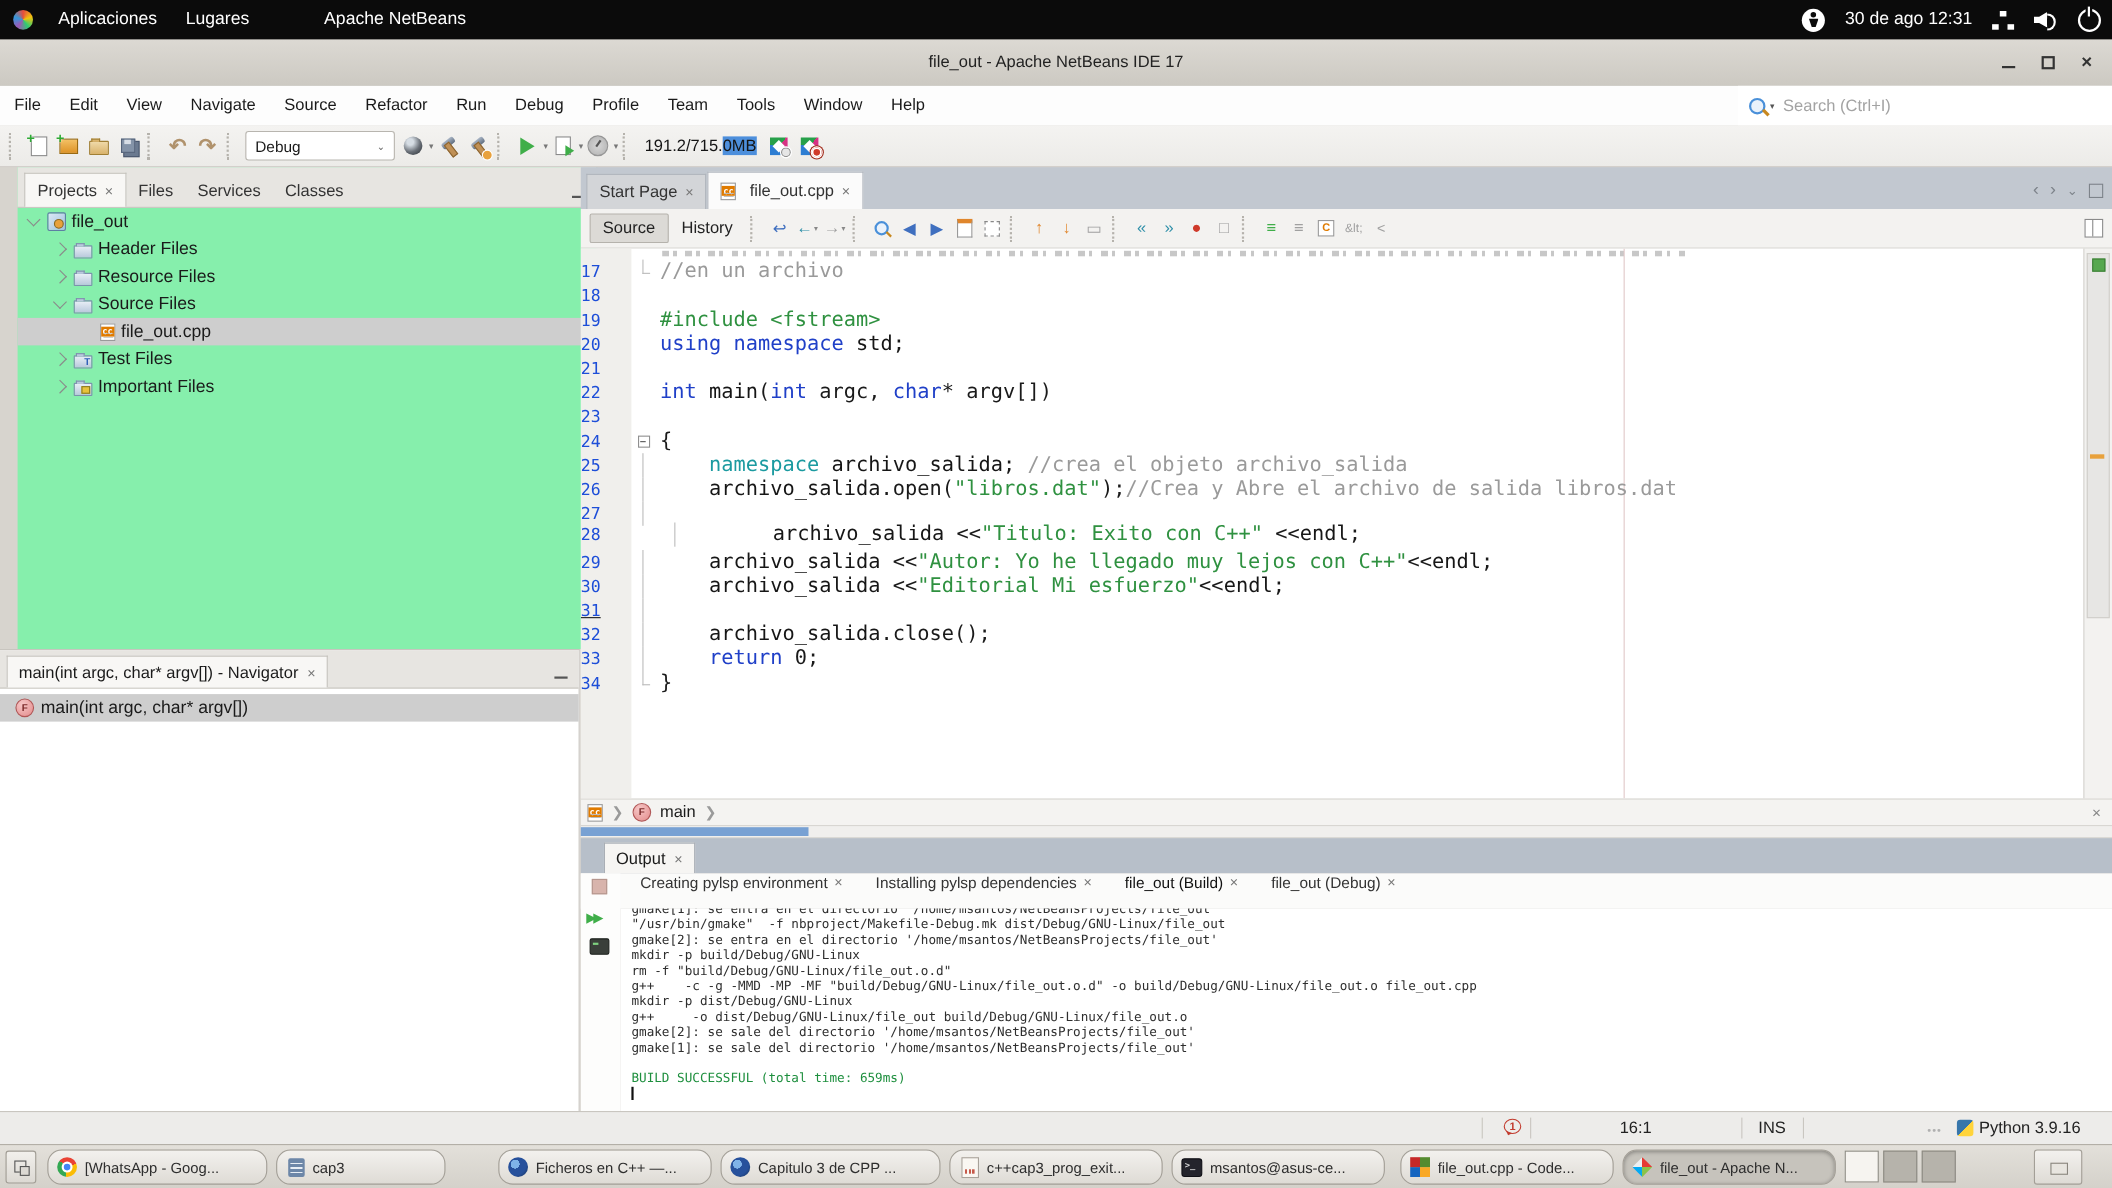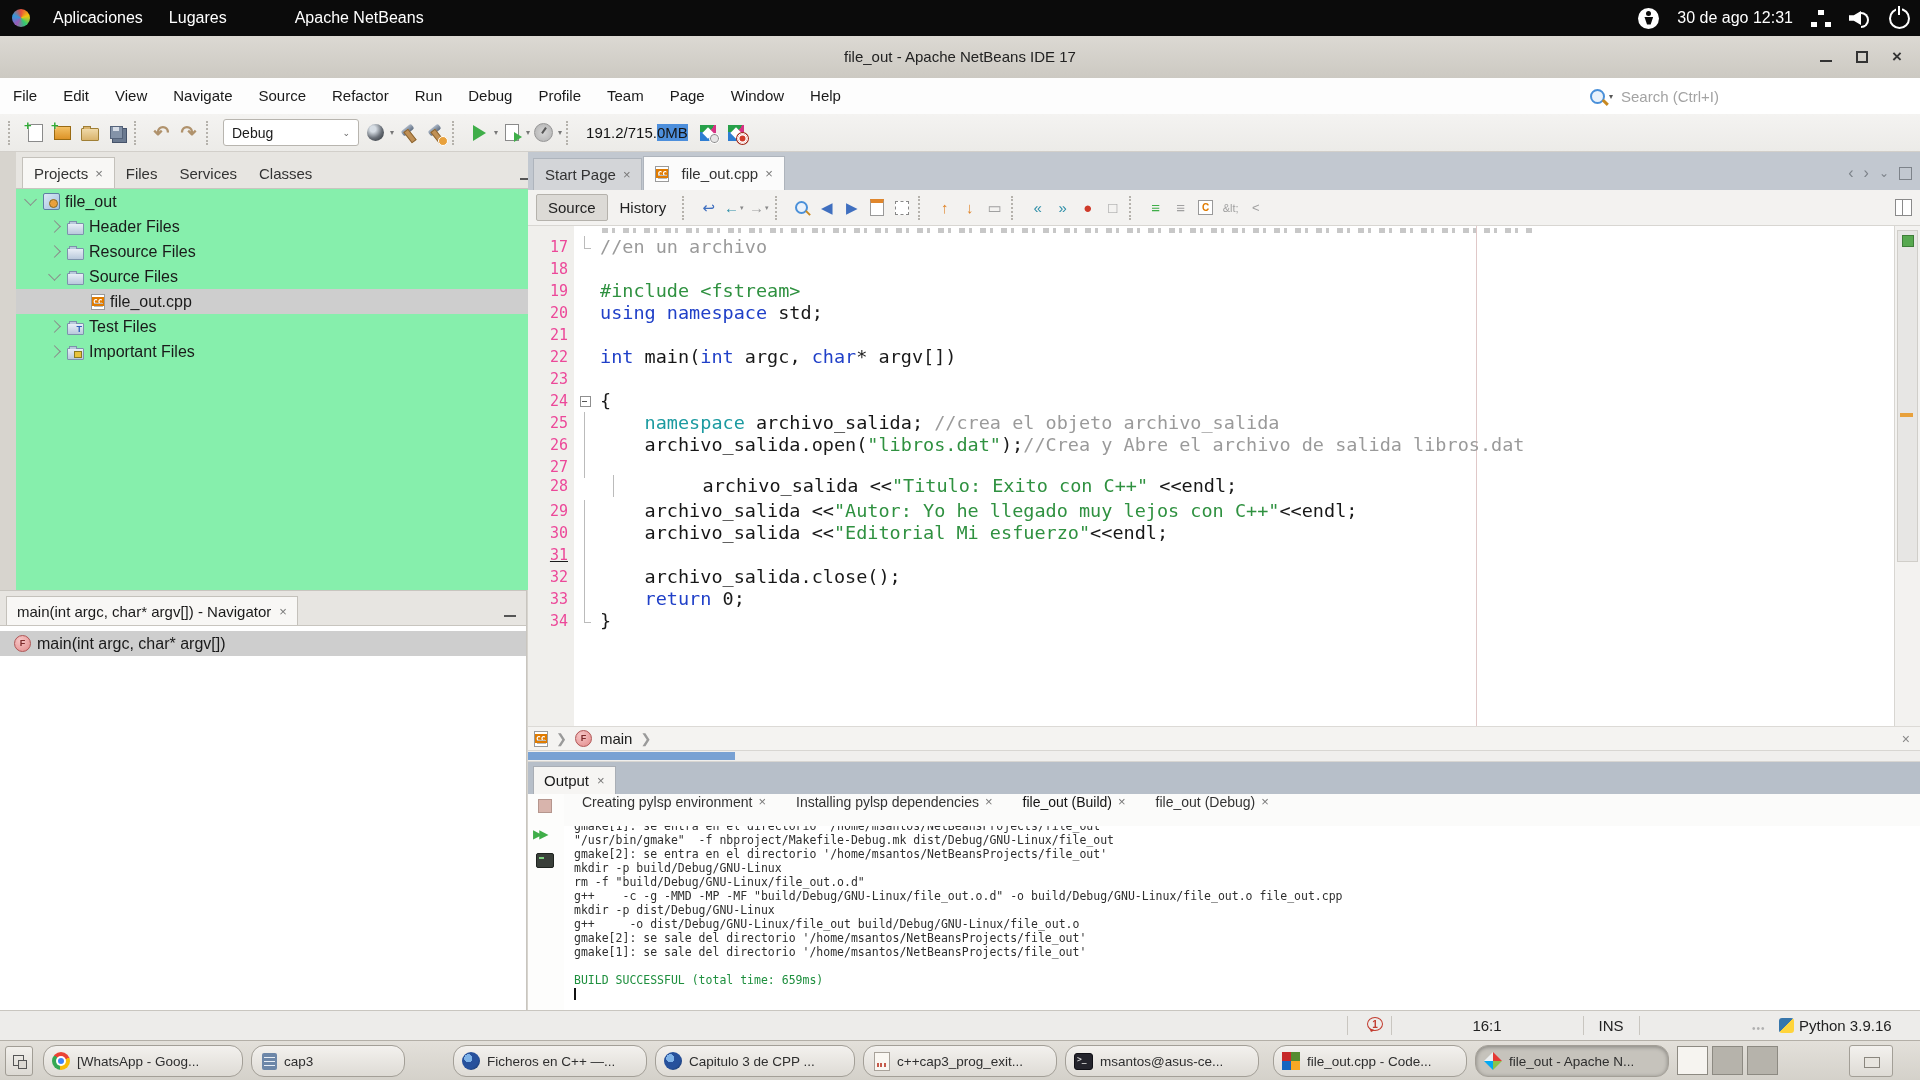--- a/index.html
+++ b/index.html
@@ -133,40 +133,40 @@
   .dashbox{width:12px;height:12px;border:1px dashed #888;background:#fff}
   .cbox{width:13px;height:13px;border:1px solid #999;background:#fff;color:#e07b00;font:bold 10px/13px "Liberation Sans";text-align:center}
   .splitbtn{position:absolute;right:8px;width:15px;height:15px;border:1.5px solid #8a8a8a;background:#fff}
   .splitbtn::after{content:"";position:absolute;left:5.5px;top:0;bottom:0;width:1.5px;background:#8a8a8a}
   .ebody{position:absolute;left:528px;top:226px;width:1366px;height:500px;background:#fff;overflow:hidden}
   .gutterbg{position:absolute;left:0;top:0;width:46px;height:100%;background:#f0efec}
   .clip16{position:absolute;left:74px;top:2px;width:930px;height:5px;opacity:.55;
           background:repeating-linear-gradient(90deg,#9a9a9a 0 6px,transparent 6px 10px,#9a9a9a 10px 13px,transparent 13px 21px)}
   .marginline{position:absolute;left:948px;top:0;bottom:0;width:1px;background:#e0c8c8}
   .crow{position:absolute;left:0;right:0;height:22px;display:flex;align-items:center}
-  .lnum{width:40px;text-align:right;padding-right:6px;color:#ec4899;font:15px "DejaVu Sans Mono",monospace;flex:none}
+  .lnum{width:40px;text-align:left;padding-right:6px;color:#1d4ed8;font:15px "DejaVu Sans Mono",monospace;flex:none}
   .fold{width:26px;height:22px;position:relative;flex:none}
   .f-open::before{content:"";position:absolute;left:6px;top:6px;width:9px;height:9px;border:1px solid #8f8f8f;background:#fff}
   .f-open::after{content:"";position:absolute;left:8px;top:10.5px;width:5px;height:1px;background:#555}
   .f-line::before{content:"";position:absolute;left:10px;top:0;bottom:0;width:1px;background:#bbb}
   .f-end::before{content:"";position:absolute;left:10px;top:0;width:6px;height:12px;border-left:1px solid #bbb;border-bottom:1px solid #bbb}
   .ctext{white-space:pre;font:18.5px/22px "DejaVu Sans Mono",monospace;color:#1a1a1a}
   .ck{color:#2040c8}.ct{color:#1b9aa0}.cs{color:#2f9140}.cc{color:#9a9a9a}.cb{font-weight:normal;color:#161616}.cp{color:#1a1a1a}
   .estripe{position:absolute;left:1894px;top:226px;width:26px;height:500px;background:#f3f2f0;border-left:1px solid #d8d6d2;box-sizing:border-box}
   .ethumb{position:absolute;left:2px;top:4px;width:19px;height:330px;background:#e7e6e4;border:1px solid #d0cec9}
   .egreen{position:absolute;left:7px;top:9px;width:10px;height:10px;background:#57a84f;border:1px solid #3e7e38}
   .eorange{position:absolute;left:5px;top:187px;width:13px;height:4px;background:#e8a13c}
   .breadcrumb{position:absolute;left:528px;top:726px;right:0;height:24px;background:#f4f3f1;border-top:1px solid #dcdad6;
               display:flex;align-items:center;gap:8px;padding-left:6px;box-sizing:border-box;font-size:15px}
   .bchev{color:#9a9a9a;font-size:13px}
   .bcx{position:absolute;right:10px;color:#888;font-size:14px}
   .hscroll{position:absolute;left:528px;top:750px;right:0;height:12px;background:#f0efed;border-top:1px solid #d8d6d2;border-bottom:1px solid #d8d6d2;box-sizing:border-box}
   .hthumb{position:absolute;left:0;top:1px;width:207px;height:8px;background:#78a1d3}
   
-  .outstrip{position:absolute;left:528px;top:762px;right:0;height:32px;background:#b7bfc9;display:flex;align-items:flex-end;padding-left:5px;box-sizing:border-box}
+  .outstrip{position:absolute;left:528px;top:762px;right:0;height:32px;background:#b7bfc9;display:flex;align-items:flex-end;padding-left:21px;box-sizing:border-box}
   .outtab{height:27px;background:#f6f5f3;border:1px solid #a9aeb5;border-bottom:none;display:flex;align-items:center;padding:0 10px;font-size:15px;gap:8px}
   .innerrow{position:absolute;left:528px;top:794px;right:0;height:32px;background:#fbfbfa;display:flex;align-items:center;padding-left:46px;box-sizing:border-box}
   .otab{font-size:14px;color:#333;padding:16px 8px;height:32px;display:flex;align-items:flex-start;gap:6px;margin-right:14px}
   .otab.sel{box-shadow:inset 0 -4px 0 #3f7fc1;color:#111}
   .outleft{position:absolute;left:528px;top:794px;width:36px;height:216px;background:#fdfdfc}
   .stopsq{position:absolute;left:10px;top:5px;width:12px;height:12px;background:#d8b4ac;border:1px solid #b5968e}
   .rerun{position:absolute;left:5px;top:33px;color:#3fae49;font-size:12px;letter-spacing:-3px}
   .consicon{position:absolute;left:8px;top:59px;width:16px;height:13px;background:#3a3f3a;border:1px solid #1f231f;border-radius:2px}
   .consicon::after{content:"";position:absolute;left:2px;top:3px;width:5px;height:1.5px;background:#7ed07f}
   .console{position:absolute;left:564px;top:826px;right:0;height:184px;background:#fff;overflow:hidden;padding-left:10px;box-sizing:border-box}
@@ -247,21 +247,21 @@
       <span class="mitem">File</span>
       <span class="mitem">Edit</span>
       <span class="mitem">View</span>
       <span class="mitem">Navigate</span>
       <span class="mitem">Source</span>
       <span class="mitem">Refactor</span>
       <span class="mitem">Run</span>
       <span class="mitem">Debug</span>
       <span class="mitem">Profile</span>
       <span class="mitem">Team</span>
-      <span class="mitem">Page</span>
+      <span class="mitem">Tools</span>
       <span class="mitem">Window</span>
       <span class="mitem">Help</span>
     </span>
   <span class="searchbox">
     <span class="mag"></span>
       <span class="magdrop">▾</span>
     <span class="phtext">Search (Ctrl+I)</span>
   </span>
 </div>
 

